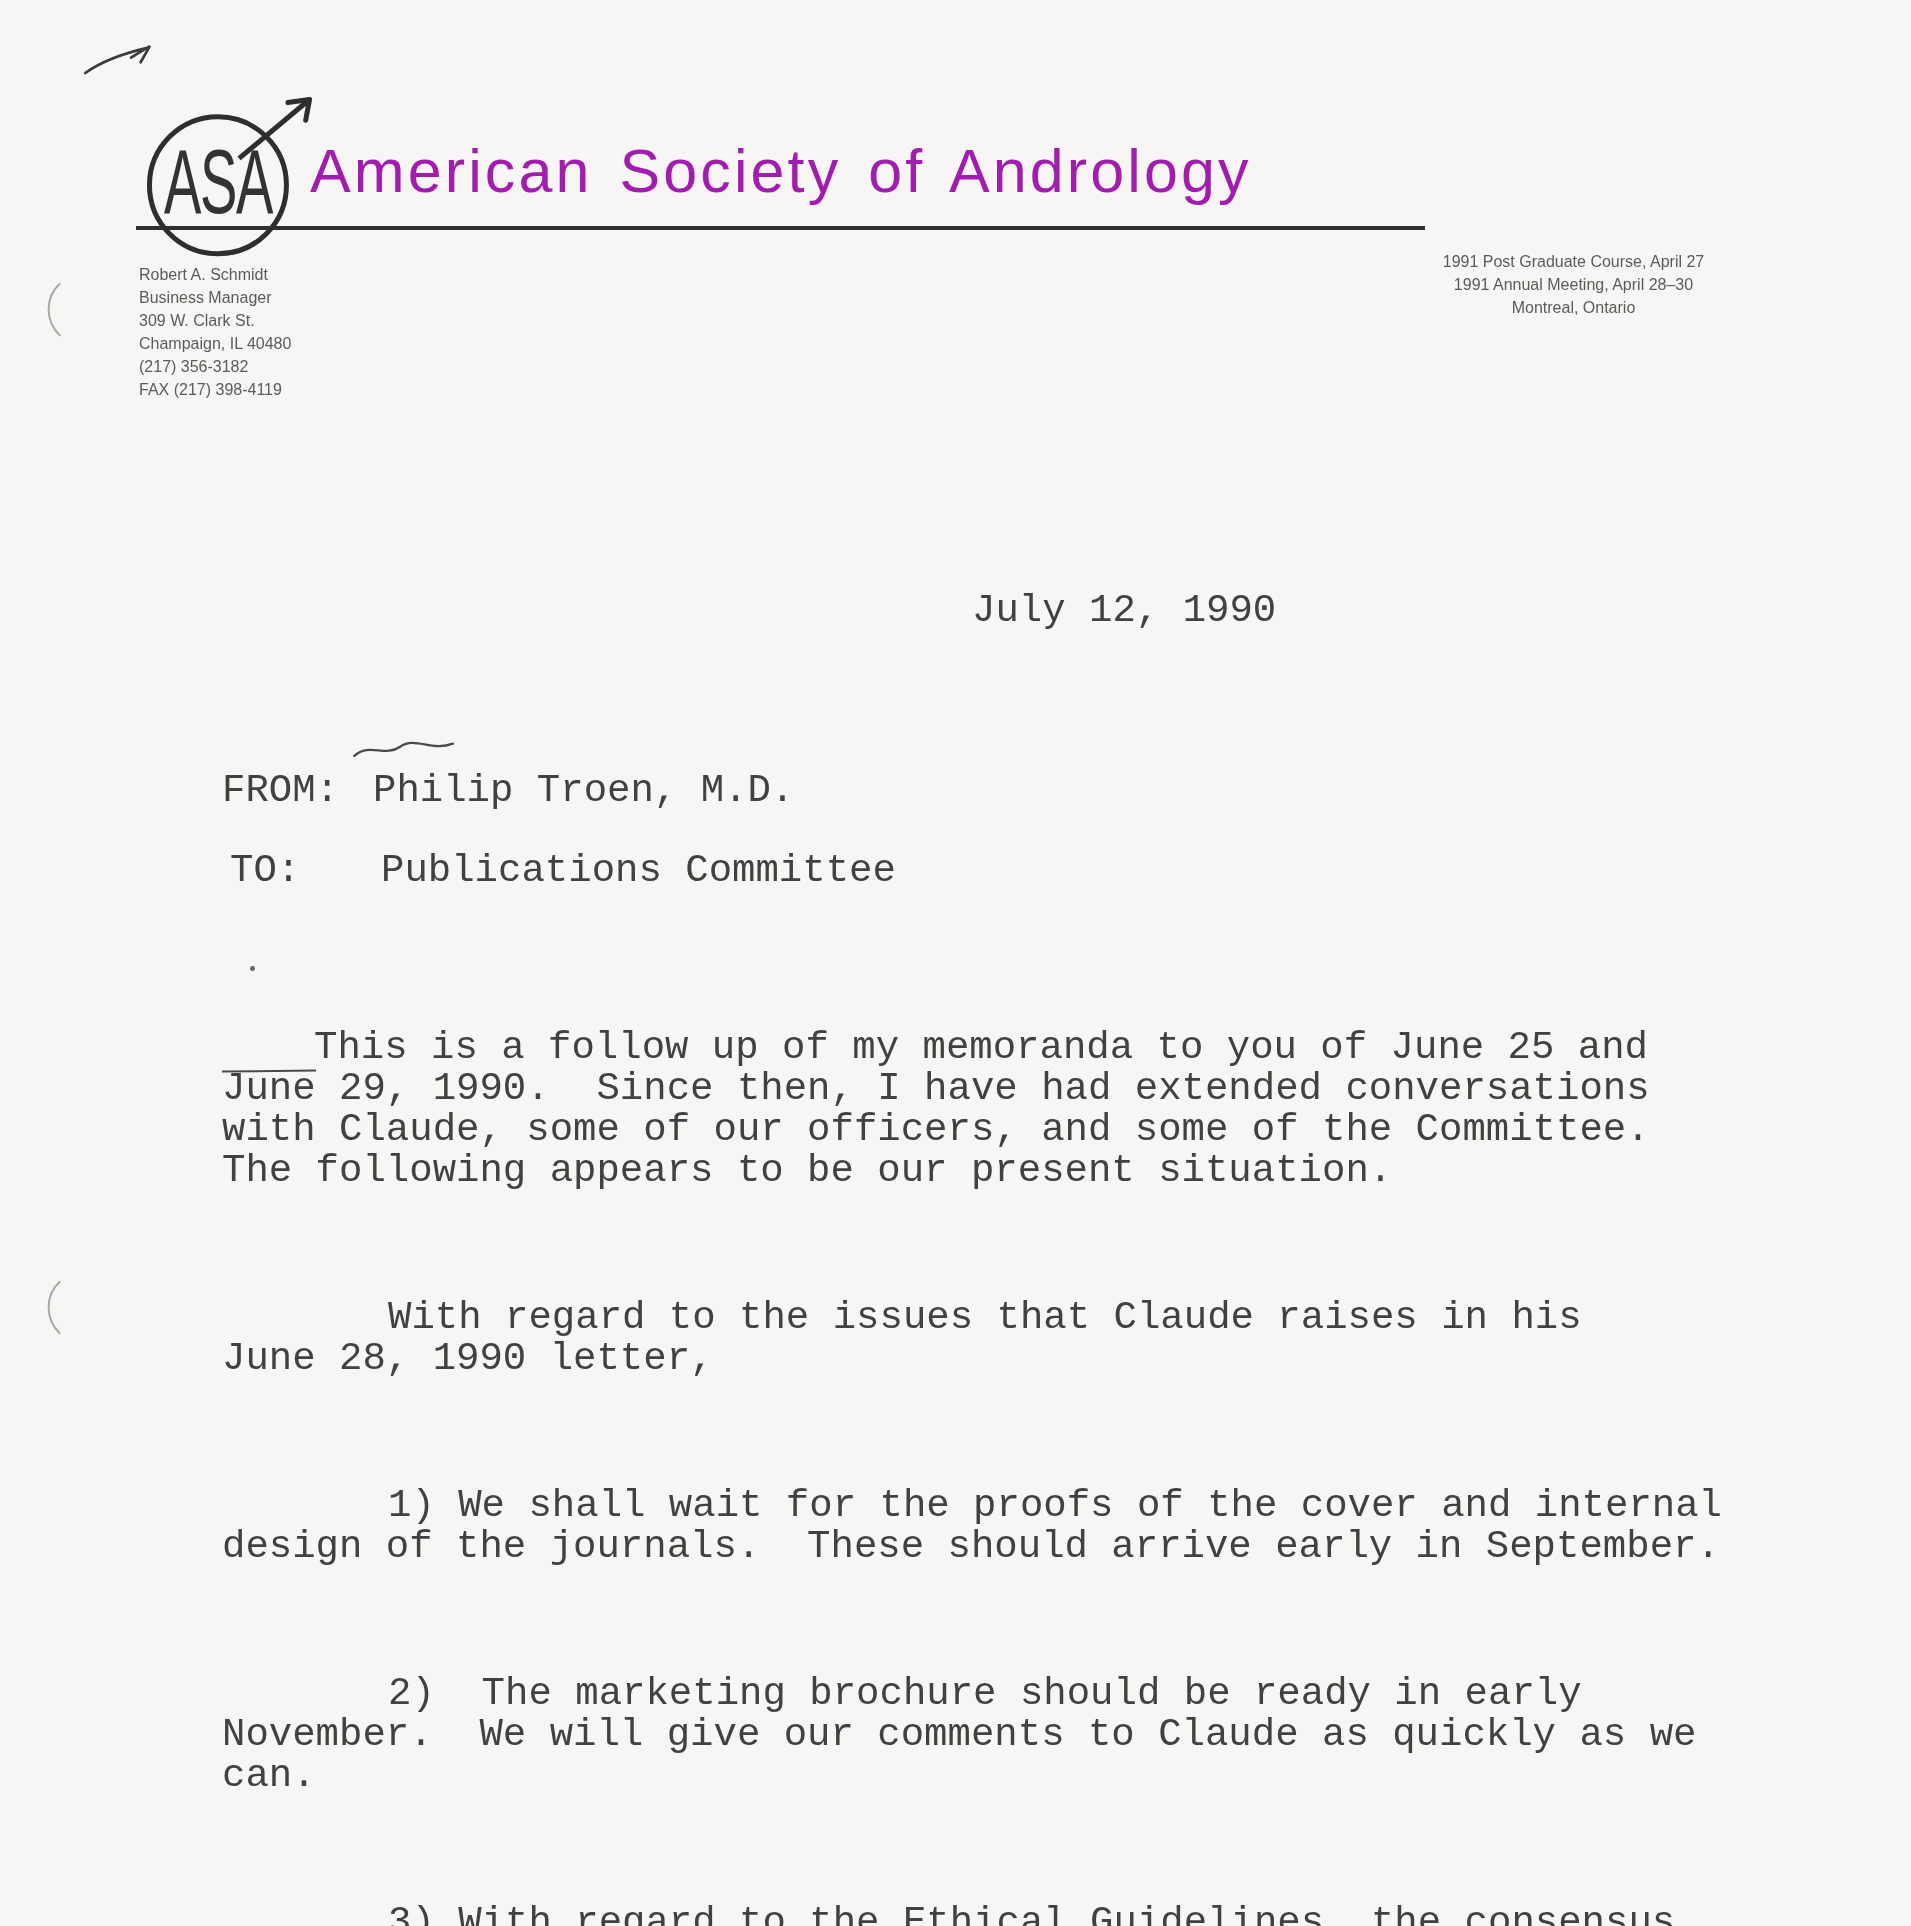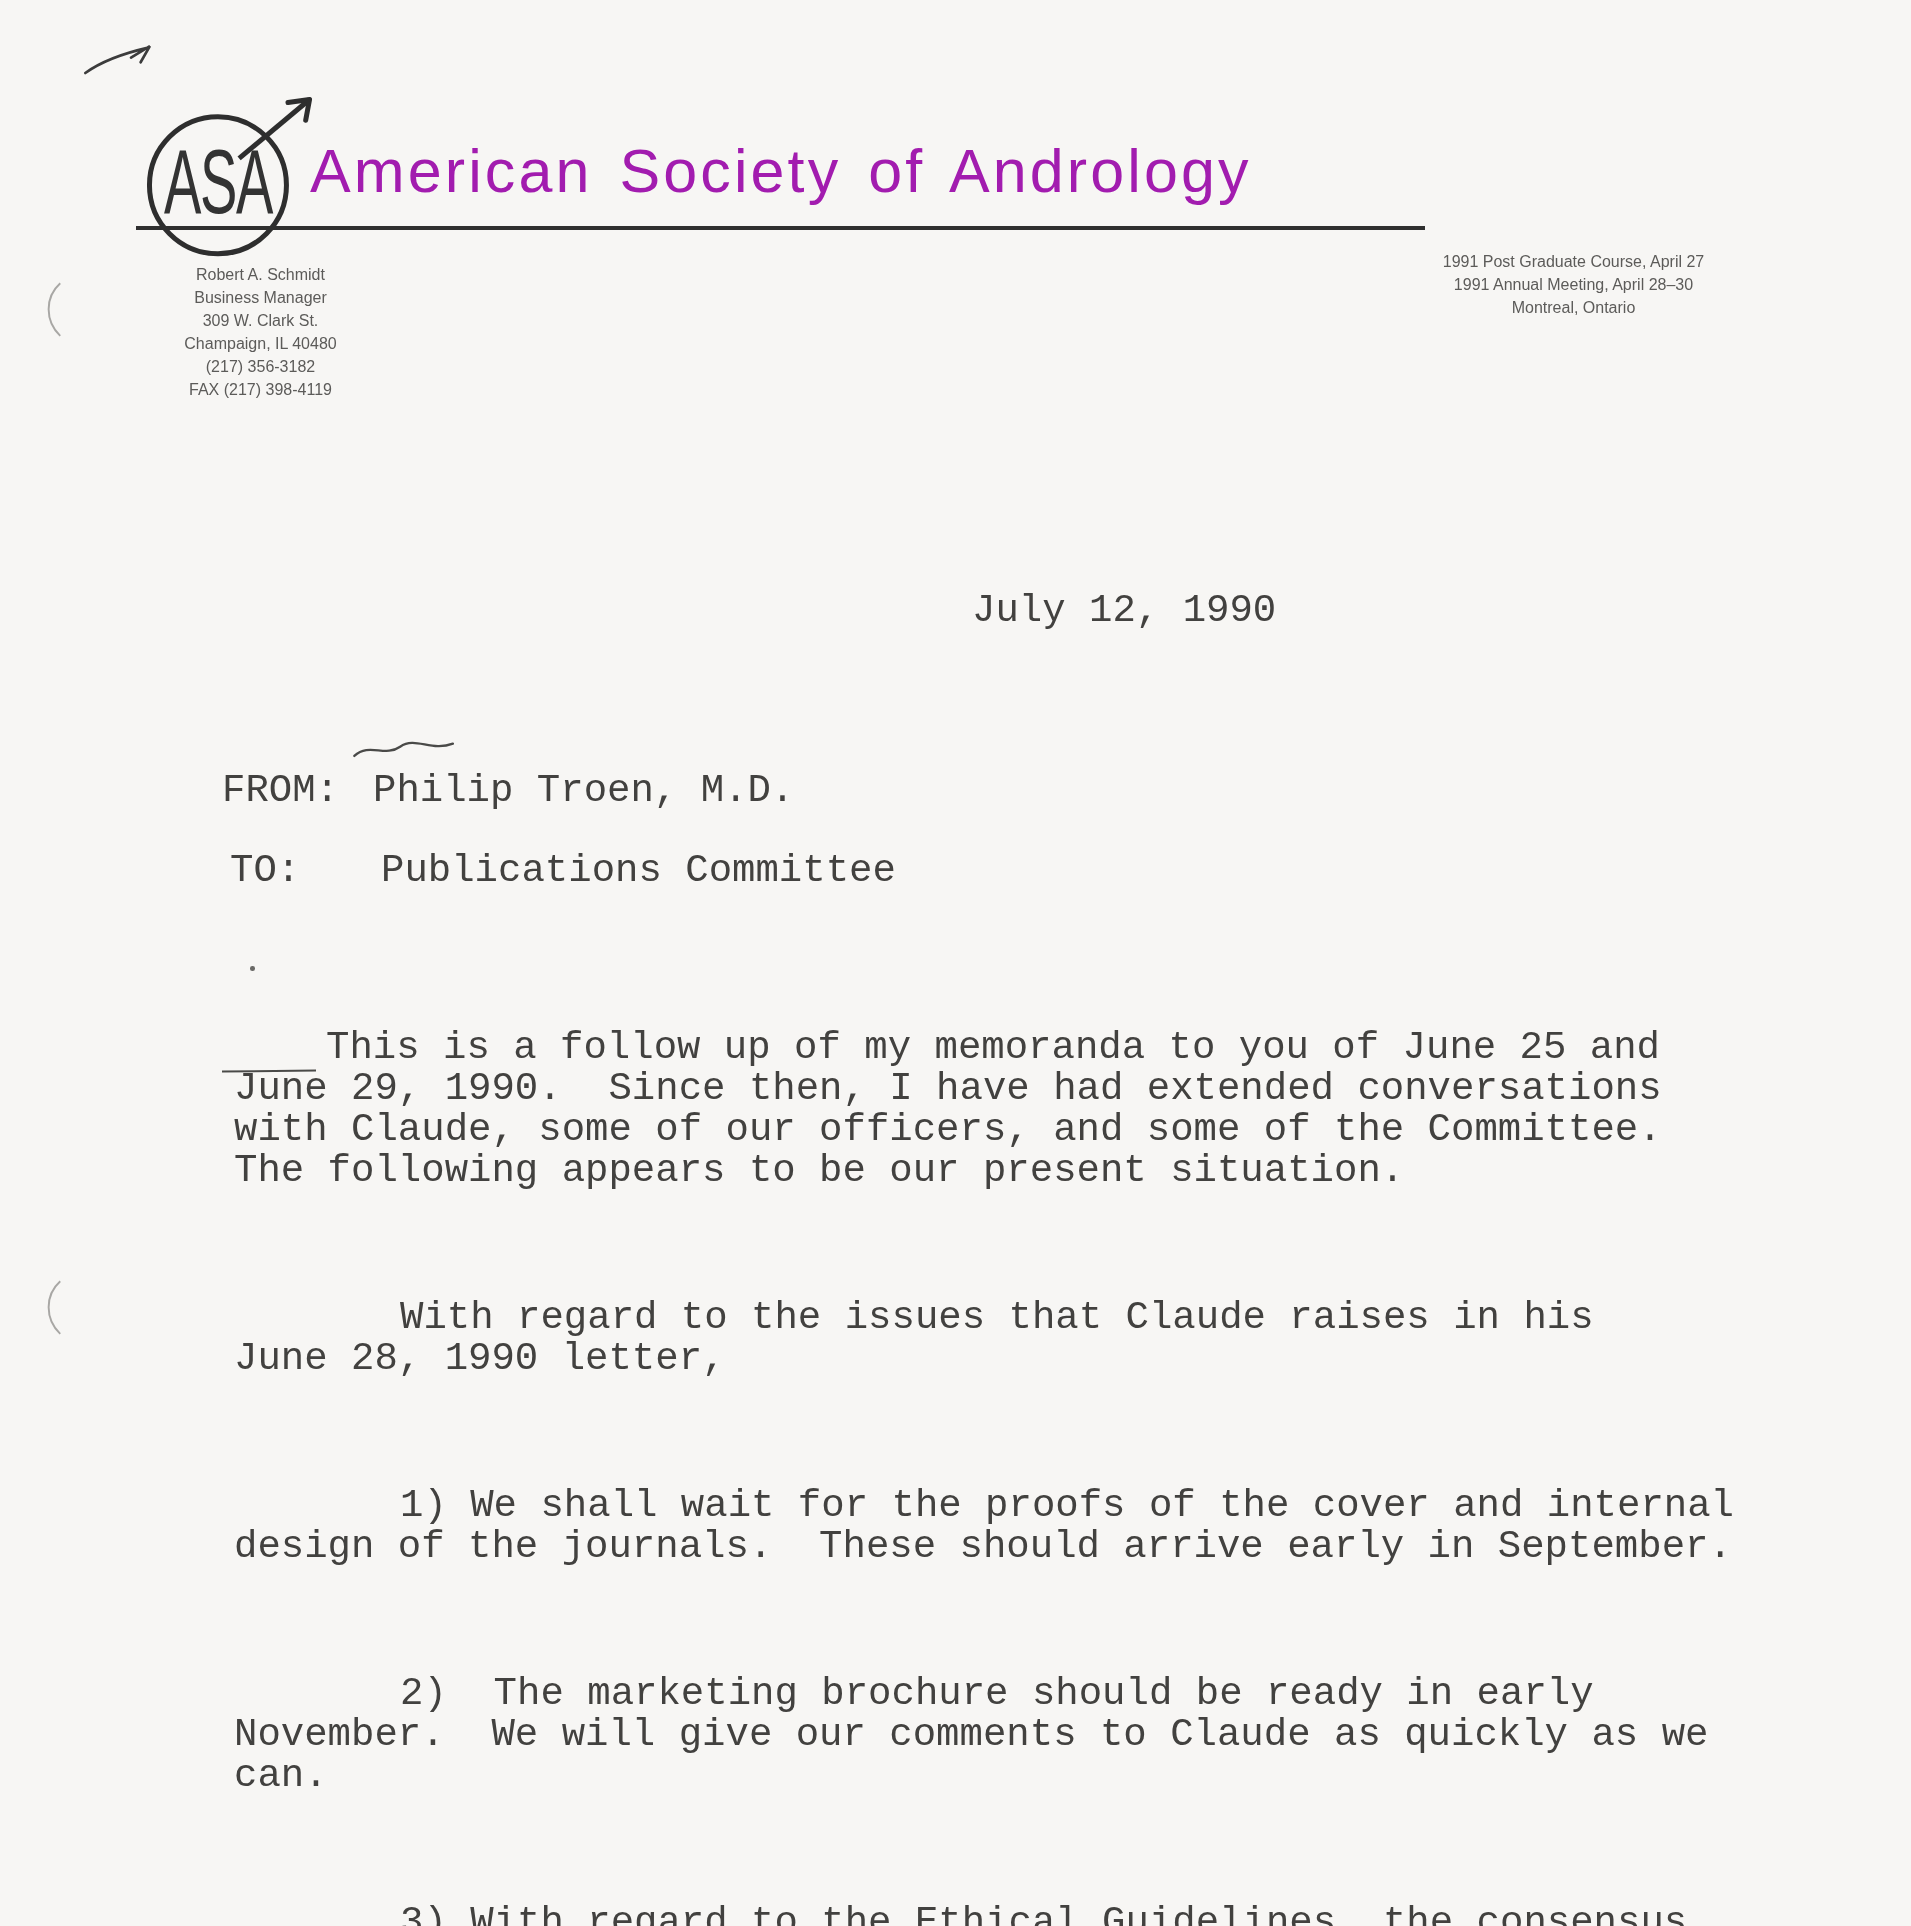--- a/index.html
+++ b/index.html
@@ -14,38 +14,38 @@
   
   .logo-wrap{position:absolute;left:137px;top:91px;width:185px;height:177px;}
   .org-title{
     position:absolute;left:310px;top:136px;
     font-size:61px;font-weight:400;color:#a21caf;
     letter-spacing:3.1px;word-spacing:7px;white-space:nowrap;
   }
   .header-rule{position:absolute;left:136px;top:226px;width:1289px;height:3.5px;background:#2f2f2f;}
   .contact-block{
     position:absolute;left:139px;top:263px;width:243px;
-    text-align:center;font-size:16px;line-height:23px;color:#5c5b59;
+    font-size:16px;line-height:23px;color:#5c5b59;
   }
   .events-block{
     position:absolute;left:1348px;top:250px;width:451px;
     text-align:center;font-size:16px;line-height:23px;color:#5c5b59;
   }
   
   .typed{font-family:"Liberation Mono","DejaVu Sans Mono",monospace;color:#42413f;}
   .letter-date{position:absolute;left:972px;top:589px;font-size:39px;white-space:nowrap;}
   .addr-line{position:absolute;left:222px;font-size:39px;white-space:nowrap;}
   .from-line{top:769px;}
   .to-line{top:849px;margin-left:8px;}
   .addr-label{display:inline-block;width:151px;}
   .letter-body{
     position:absolute;left:222px;top:946px;width:1533px;
     font-size:39px;line-height:41px;white-space:pre-wrap;
   }
-  .para{margin:0 0 24px 12px;text-indent:166px;}
+  .para{margin:0 0 24px 0;text-indent:166px;}
   .para.first{text-indent:92px;}
   .mark{position:absolute;}
   .with-underline{
     position:absolute;left:222px;top:1070px;width:94px;height:2.3px;
     background:#4a4a48;transform:rotate(-0.6deg);
   }
   .pre-para-dot{
     position:absolute;left:250px;top:966px;width:4.6px;height:4.6px;
     border-radius:50%;background:#6a6966;
   }

